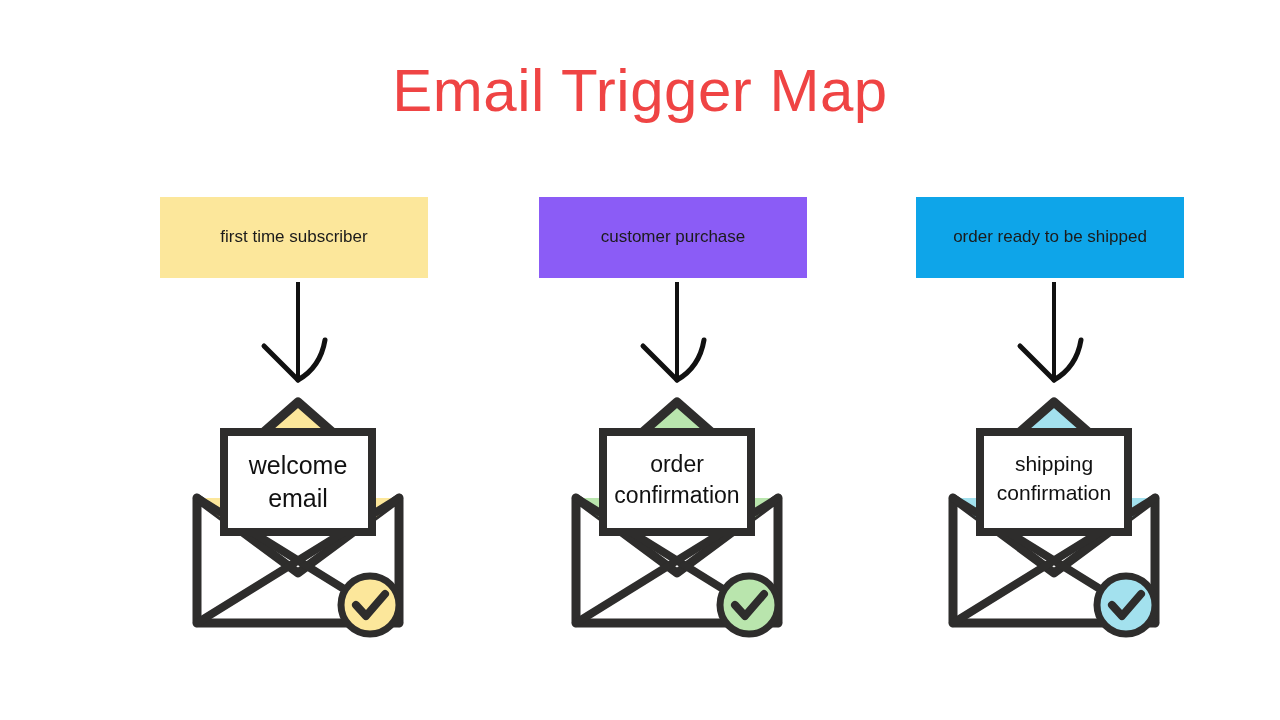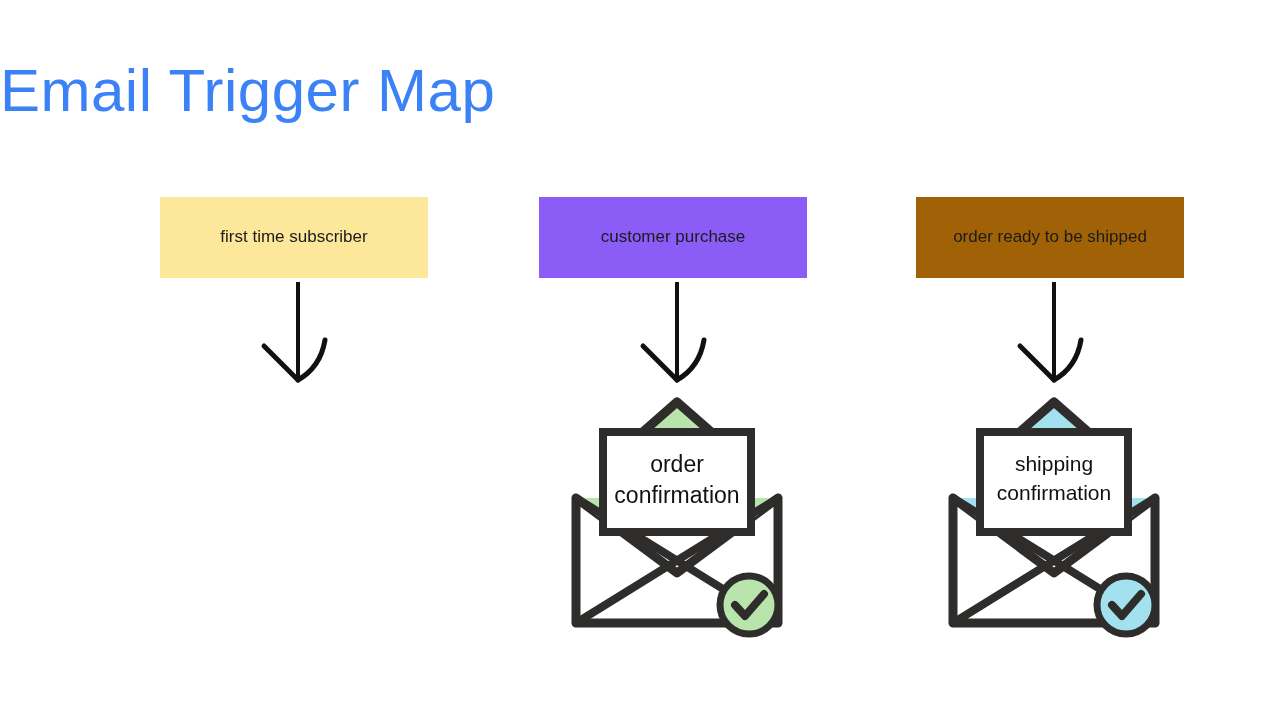--- a/index.html
+++ b/index.html
@@ -18,25 +18,25 @@
   #canvas {
     position: relative;
     width: 1280px;
     height: 720px;
   }
   #page-title {
     position: absolute;
     top: 58px;
     left: 0;
     width: 1280px;
-    text-align: left;
+    text-align: center;
     font-size: 60px;
     font-weight: 300;
     letter-spacing: 0.5px;
-    color: #3b82f6;
+    color: #ef4444;
     line-height: 1.1;
   }
   .column {
     position: absolute;
     top: 0;
     width: 380px;
     height: 720px;
   }
   #column-1 { left: 103px; }
   #column-2 { left: 482px; }
@@ -101,20 +101,45 @@
     </div>
 
     <div class="arrow-wrap">
       <svg width="110" height="112" viewBox="0 0 110 112">
         <path d="M55 2 L55 97" stroke="#111111" stroke-width="4" fill="none" stroke-linecap="butt"></path>
         <path d="M21 66 L55 100" stroke="#111111" stroke-width="5" fill="none" stroke-linecap="round"></path>
         <path d="M55 100 C69 92, 79 78, 82 60" stroke="#111111" stroke-width="5" fill="none" stroke-linecap="round"></path>
       </svg>
     </div>
 
+    <div class="envelope-wrap">
+      <svg width="230" height="245" viewBox="0 0 230 245">
+
+        <path d="M115 12 L172 62 L58 62 Z" fill="#fce79b" stroke="#2e2d2c" stroke-width="9" stroke-linejoin="round"></path>
+
+        <path d="M14 108 L115 183 L216 108 L216 233 L14 233 Z" fill="#ffffff" stroke="#2e2d2c" stroke-width="9" stroke-linejoin="round"></path>
+
+        <path d="M14 108 L44 108 L44 133 Z" fill="#fce79b"></path>
+        <path d="M216 108 L186 108 L186 133 Z" fill="#fce79b"></path>
+
+        <path d="M14 108 L216 233" stroke="#2e2d2c" stroke-width="8" fill="none" stroke-linecap="round"></path>
+        <path d="M216 108 L14 233" stroke="#2e2d2c" stroke-width="8" fill="none" stroke-linecap="round"></path>
+
+        <g>
+          <rect x="41" y="42" width="148" height="100" fill="#ffffff" stroke="#2e2d2c" stroke-width="8"></rect>
+          <text class="letter-text" x="115" y="84" font-size="25">welcome</text>
+          <text class="letter-text" x="115" y="117" font-size="25">email</text>
+        </g>
+
+        <g>
+          <circle cx="187" cy="215" r="29" fill="#fce79b" stroke="#2e2d2c" stroke-width="7"></circle>
+          <path d="M173 215 L183 226 L202 204" stroke="#2e2d2c" stroke-width="8" fill="none" stroke-linecap="round" stroke-linejoin="round"></path>
+        </g>
+      </svg>
+    </div>
   </div>
 
   <div class="column" id="column-2">
 
     <div class="trigger-box" style="background: #8b5cf6;">
       <span class="trigger-box-label">customer purchase</span>
     </div>
 
     <div class="arrow-wrap">
       <svg width="110" height="112" viewBox="0 0 110 112">
@@ -140,21 +165,21 @@
         <g>
           <circle cx="187" cy="215" r="29" fill="#b9e5ad" stroke="#2e2d2c" stroke-width="7"></circle>
           <path d="M173 215 L183 226 L202 204" stroke="#2e2d2c" stroke-width="8" fill="none" stroke-linecap="round" stroke-linejoin="round"></path>
         </g>
       </svg>
     </div>
   </div>
 
   <div class="column" id="column-3">
 
-    <div class="trigger-box" style="background: #a16207;">
+    <div class="trigger-box" style="background: #0ea5e9;">
       <span class="trigger-box-label">order ready to be shipped</span>
     </div>
 
     <div class="arrow-wrap">
       <svg width="110" height="112" viewBox="0 0 110 112">
         <path d="M55 2 L55 97" stroke="#111111" stroke-width="4" fill="none" stroke-linecap="butt"></path>
         <path d="M21 66 L55 100" stroke="#111111" stroke-width="5" fill="none" stroke-linecap="round"></path>
         <path d="M55 100 C69 92, 79 78, 82 60" stroke="#111111" stroke-width="5" fill="none" stroke-linecap="round"></path>
       </svg>
     </div>

